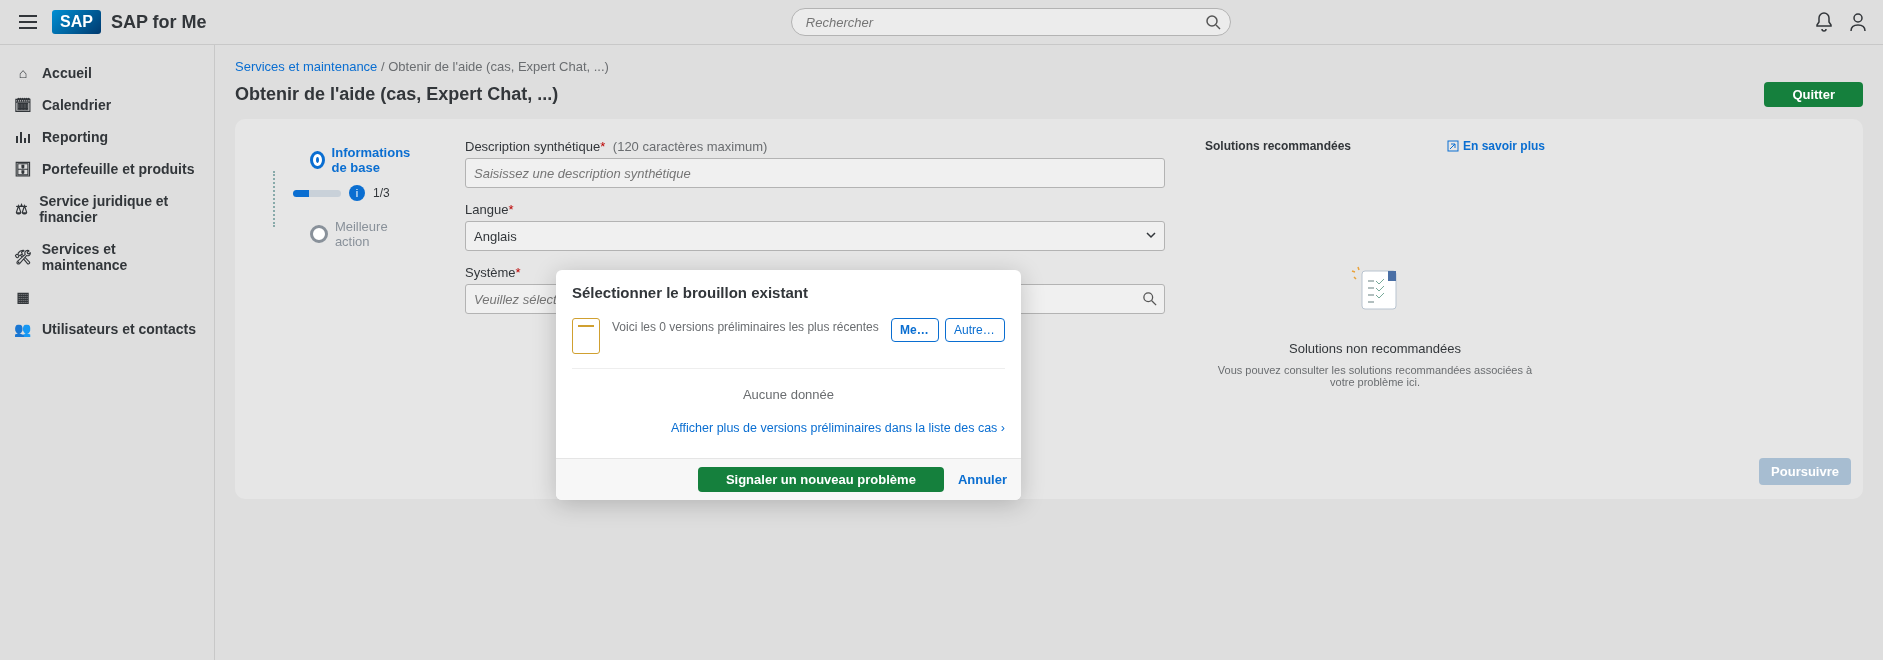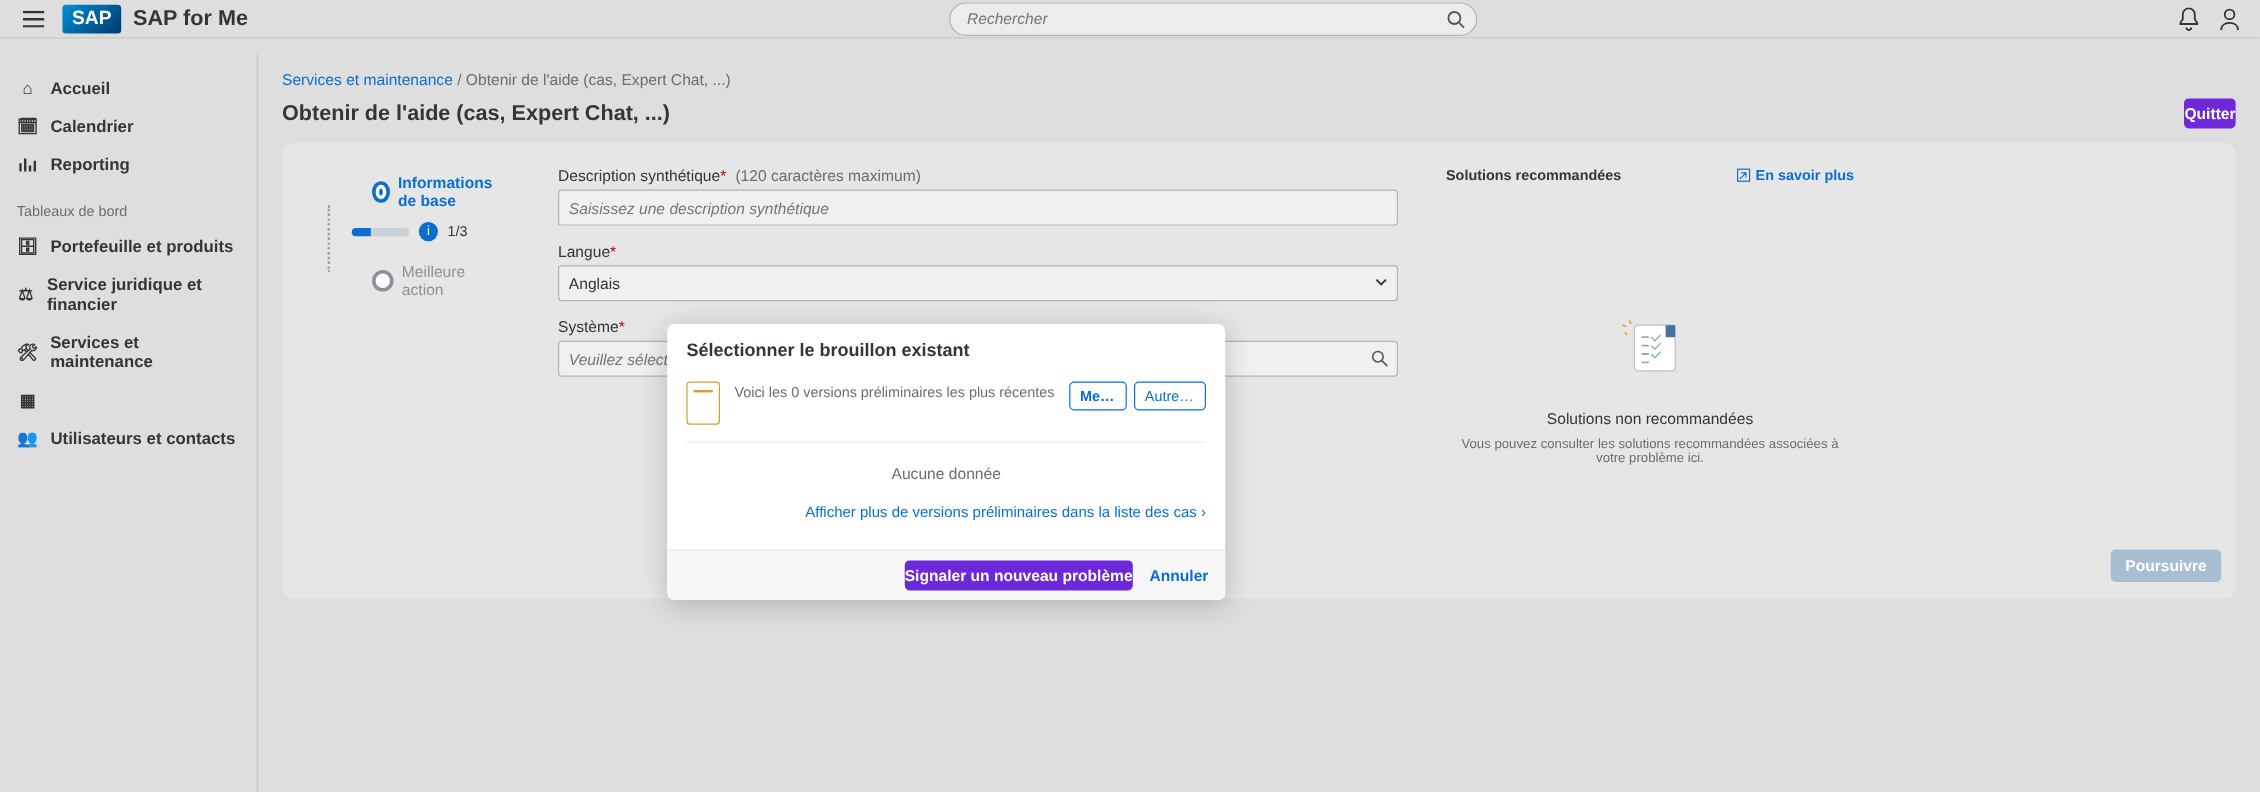--- a/index.html
+++ b/index.html
@@ -1,19 +1,19 @@
 <!DOCTYPE html>
 <html><head>
 <meta charset="utf-8">
 <style>
 * { box-sizing: border-box; margin: 0; padding: 0; font-family: "72", Arial, Helvetica, sans-serif; }
 body { background: #dedede; overflow: hidden; width: 1883px; height: 660px; position: relative; }
 
 
-.header { height: 32px; background: #dedede; display: flex; align-items: center; padding: 0 16px; border-bottom: 1px solid #c8c8c8; }
+.header { height: 45px; background: #dedede; display: flex; align-items: center; padding: 0 16px; border-bottom: 1px solid #c8c8c8; }
 .header .menu-btn { width: 24px; height: 24px; display:flex; align-items:center; justify-content:center; cursor:pointer; margin-right:12px; }
 .logo { font-weight:bold; color:#fff; background: linear-gradient(135deg,#008fd3,#003a6f); padding:3px 8px; border-radius:3px; font-size:16px; margin-right:10px; }
 .app-title { font-size:18px; font-weight:bold; color:#32363a; }
 .header-center { flex:1; display:flex; justify-content:center; }
 .search-wrap { position:relative; width:440px; }
 .search-wrap input { width:100%; height:28px; border-radius:14px; border:1px solid #b3b3b3; background:#ececec; padding:0 32px 0 14px; font-size:13px; font-style:italic; color:#666; }
 .search-wrap .search-icon { position:absolute; right:10px; top:6px; }
 .header-right { display:flex; gap:16px; align-items:center; }
 
 
@@ -21,21 +21,21 @@
 .sidebar-item { display:flex; align-items:center; gap:10px; padding:8px 14px; cursor:pointer; font-weight:bold; }
 .sidebar-group-title { font-size:12px; color:#6a6d70; padding:16px 14px 6px; }
 .sidebar-icon { width:18px; display:inline-flex; justify-content:center; }
 
 
 .main { position:absolute; left:215px; right:0; top:45px; bottom:0; overflow:auto; background:#dedede; }
 .breadcrumb { padding:14px 20px 4px; font-size:13px; color:#6a6d70; }
 .breadcrumb a { color:#0a6ed1; text-decoration:none; }
 .page-title-row { display:flex; align-items:center; justify-content:space-between; padding:4px 20px 12px; }
 .page-title { font-size:18px; font-weight:bold; color:#32363a; }
-.btn-primary { background:#6d28d9; color:#fff; border:none; border-radius:4px; padding:5px 0; font-size:13px; cursor:pointer; font-weight:bold; }
+.btn-primary { background:#15803d; color:#fff; border:none; border-radius:4px; padding:5px 28px; font-size:13px; cursor:pointer; font-weight:bold; }
 .info-row { display:flex; align-items:center; gap:6px; padding:4px 20px 20px; font-size:13px; color:#32363a; }
 .info-row .label { color:#6a6d70; }
 .info-row .sep { width:40px; }
 
 
 .card { margin:0 20px; background:#e6e6e6; border-radius:10px; padding:20px 30px 60px; position:relative; display:flex; gap:40px; min-height:380px; }
 .stepper { width:160px; padding-top:6px; }
 .step { display:flex; align-items:center; gap:7px; margin-bottom:10px; position:relative;padding-left:45px; }
 .step-circle { width:18px; height:18px; border-radius:50%; border:3px solid #0a6ed1; background:#fff; position:relative; }
 .step-circle.active::after { content:""; position:absolute; inset:3px; border-radius:50%; background:#0a6ed1; }
@@ -129,21 +129,20 @@
   </div>
   <div class="sidebar-item">
     <span class="sidebar-icon">
       <svg width="14" height="14" viewBox="0 0 14 14">
           <path d="M1 13V6M5 13V2M9 13V8M13 13V4" stroke="#32363a" stroke-width="2"></path>
         </svg>
     </span>
     <span>Reporting</span>
   </div>
 
-  <div class="sidebar-group-title">Tableaux de bord</div>
 
   <div class="sidebar-item">
     <span class="sidebar-icon">🗄</span>
     <span>Portefeuille et produits</span>
   </div>
   <div class="sidebar-item">
     <span class="sidebar-icon">⚖</span>
     <span>Service juridique et financier</span>
   </div>
   <div class="sidebar-item">

